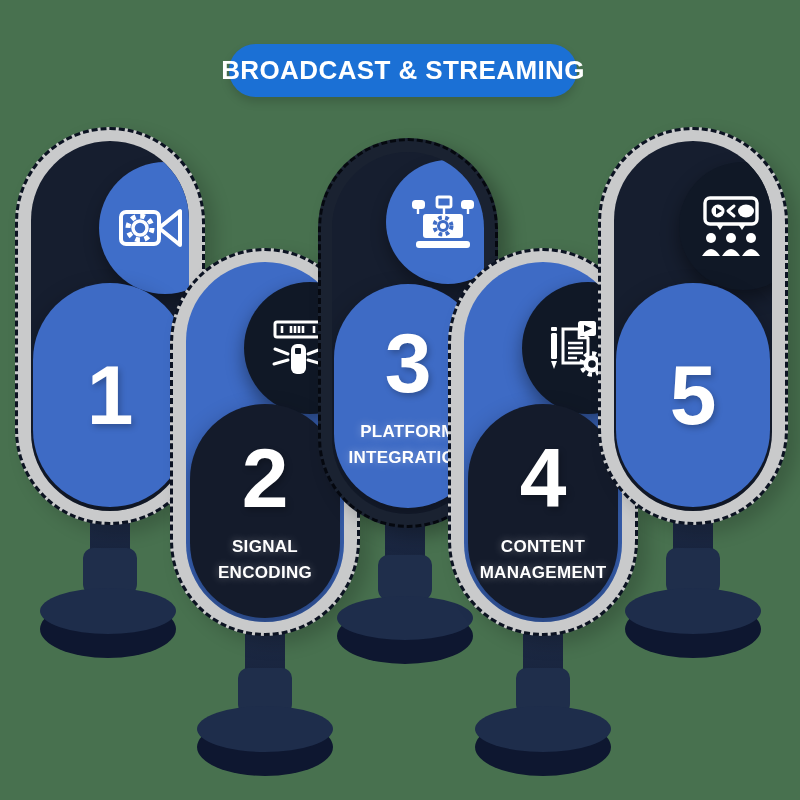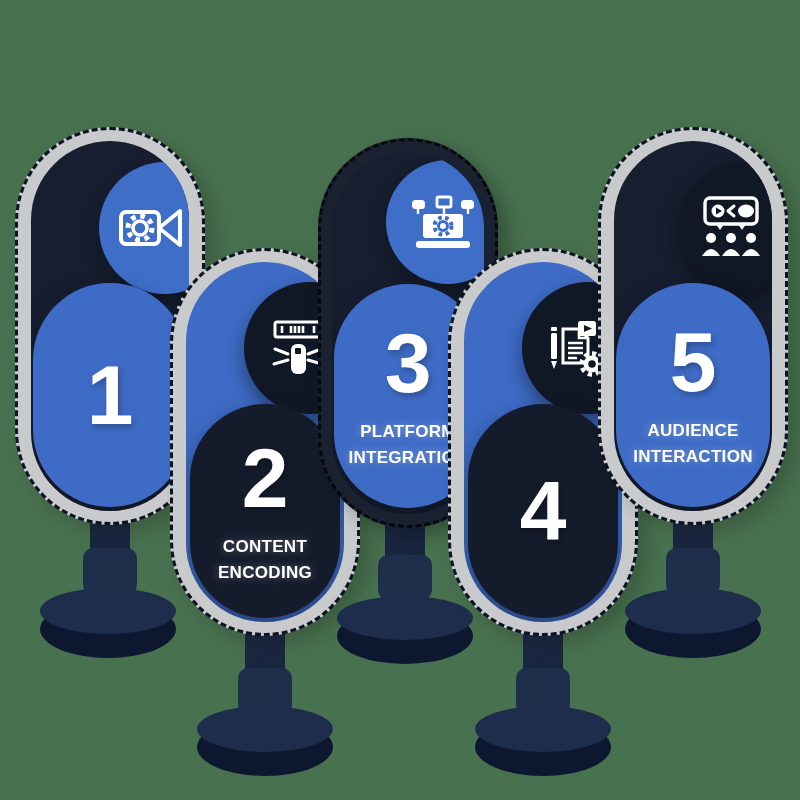--- a/index.html
+++ b/index.html
@@ -31,20 +31,23 @@
       background:#1B70D5;display:flex;align-items:center;justify-content:center;
       box-shadow:0 5px 10px rgba(0,0,0,0.15);}
   .title-pill span{color:#fff;font-weight:700;font-size:26px;letter-spacing:0.4px;white-space:nowrap;}
   svg{display:block;}
 </style>
 </head>
 <body>
 
 <div class="canvas">
 
+  <div class="title-pill">
+    <span>BROADCAST &amp; STREAMING</span>
+  </div>
 
   <div class="mic" style="z-index:1">
     <div class="pole" style="left:90px;top:505px;width:40px;height:95px"></div>
     <div class="collar" style="left:83px;top:548px;width:54px;height:48px"></div>
     <div class="base-dark" style="left:40px;top:600px;width:136px;height:58px"></div>
     <div class="base-top" style="left:40px;top:588px;width:136px;height:46px"></div>
     <div class="cap outer gray" style="left:15px;top:127px;width:190px;height:398px"></div>
     <div class="body dark" style="left:31px;top:141px;width:158px;height:370px">
       <div class="iconcircle blue" style="left:68px;top:21px;width:132px;height:132px">
         <span style="margin-right:28px">
@@ -75,21 +78,21 @@
             <rect x="3" y="3" width="46" height="15" rx="2" fill="none" stroke="#fff" stroke-width="3"></rect>
             <path d="M10 7v7 M19 7v7 M23 7v7 M27 7v7 M31 7v7 M42 7v7" stroke="#fff" stroke-width="2.6"></path>
             <rect x="19" y="25" width="15" height="30" rx="6" fill="#fff"></rect>
             <rect x="23" y="29" width="6" height="6" rx="1" fill="#101826"></rect>
             <path d="M3 30 L16 35 M49 30 L36 35 M2 45 L16 41 M50 45 L36 41" stroke="#fff" stroke-width="3" stroke-linecap="round" fill="none"></path>
           </svg>
         </span>
       </div>
       <div class="numcap dark" style="left:4px;top:142px;width:150px;height:214px">
         <div class="num">2</div>
-        <div class="lbl">CONTENT ENCODING</div>
+        <div class="lbl">SIGNAL ENCODING</div>
       </div>
     </div>
   </div>
 
   <div class="mic" style="z-index:3">
     <div class="pole" style="left:385px;top:512px;width:40px;height:88px"></div>
     <div class="collar" style="left:378px;top:555px;width:54px;height:46px"></div>
     <div class="base-dark" style="left:337px;top:608px;width:136px;height:56px"></div>
     <div class="base-top" style="left:337px;top:596px;width:136px;height:44px"></div>
     <div class="cap outer darkrim" style="left:318px;top:138px;width:180px;height:390px"></div>
@@ -135,20 +138,21 @@
             <rect x="30" y="2" width="18" height="15" rx="2.5" fill="#fff"></rect>
             <path d="M36 6 l8 3.5 l-8 3.5 Z" fill="#101826"></path>
             <circle cx="44" cy="45" r="8.5" fill="#fff"></circle>
             <circle cx="44" cy="45" r="10.5" fill="none" stroke="#fff" stroke-width="4.4" stroke-dasharray="4.2 4"></circle>
             <circle cx="44" cy="45" r="3.8" fill="#101826"></circle>
           </svg>
         </span>
       </div>
       <div class="numcap dark" style="left:4px;top:142px;width:150px;height:214px">
         <div class="num">4</div>
+        <div class="lbl">CONTENT MANAGEMENT</div>
       </div>
     </div>
   </div>
 
   <div class="mic" style="z-index:5">
     <div class="pole" style="left:673px;top:505px;width:40px;height:95px"></div>
     <div class="collar" style="left:666px;top:548px;width:54px;height:48px"></div>
     <div class="base-dark" style="left:625px;top:600px;width:136px;height:58px"></div>
     <div class="base-top" style="left:625px;top:588px;width:136px;height:46px"></div>
     <div class="cap outer gray" style="left:598px;top:127px;width:190px;height:398px"></div>
@@ -167,18 +171,17 @@
             <path d="M6 60 q9 -14 18 0 Z" fill="#fff"></path>
             <circle cx="35" cy="42" r="5" fill="#fff"></circle>
             <path d="M26 60 q9 -14 18 0 Z" fill="#fff"></path>
             <circle cx="55" cy="42" r="5" fill="#fff"></circle>
             <path d="M46 60 q9 -14 18 0 Z" fill="#fff"></path>
           </svg>
         </span>
       </div>
       <div class="numcap blue" style="left:2px;top:142px;width:154px;height:224px">
         <div class="num">5</div>
-        <div class="lbl">AUDIENCE INTERACTION</div>
       </div>
     </div>
   </div>
 
 </div>
 
 </body></html>

